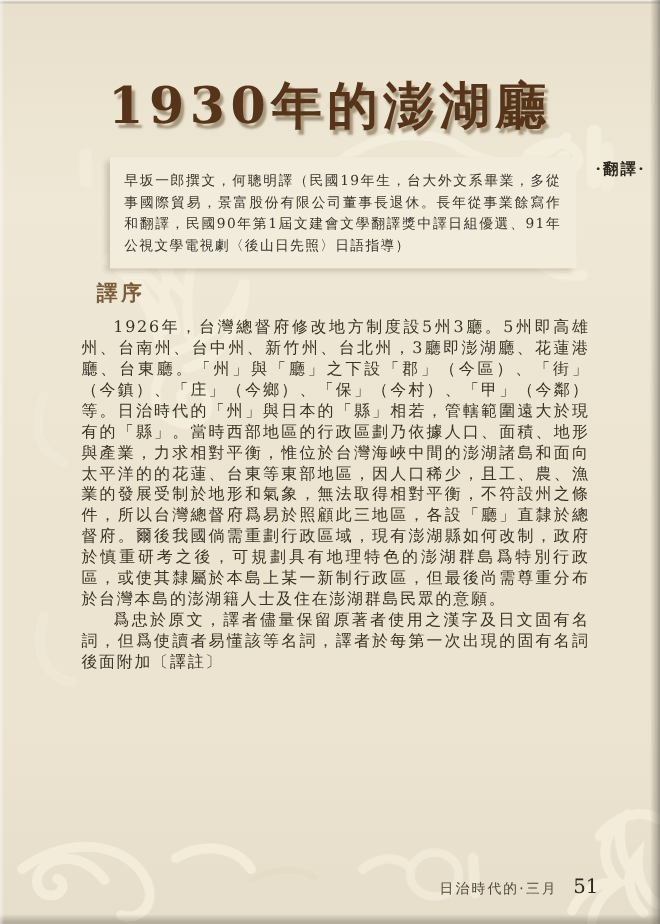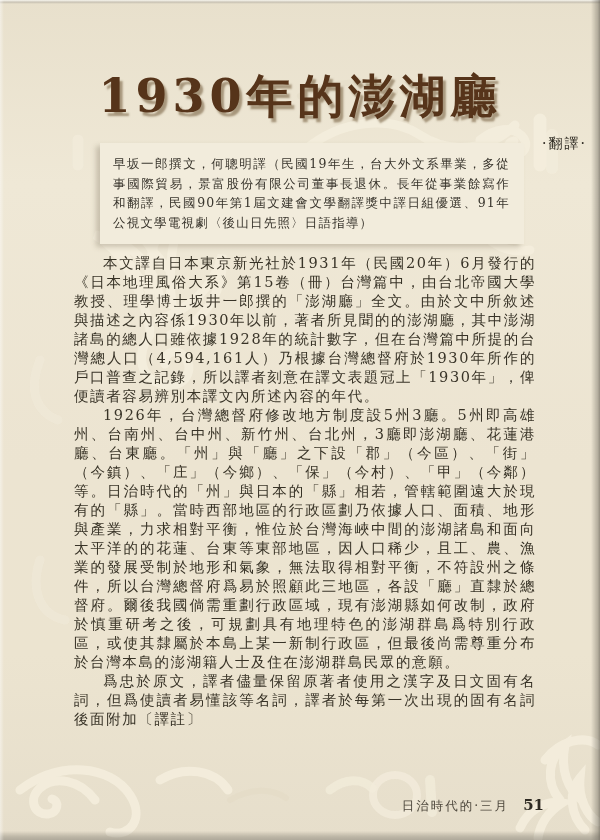--- a/index.html
+++ b/index.html
@@ -29,22 +29,22 @@
 
   .title{
     position:absolute;left:0;top:66px;width:100%;
     margin:0;text-align:center;
     font-size:46px;font-weight:900;letter-spacing:5px;
     color:#56341a;
     text-shadow:3px 4px 2px rgba(110,86,52,0.55);
   }
 
   .category{
-    position:absolute;right:13px;top:135px;
-    font-size:14px;font-weight:normal;color:#2c2820;letter-spacing:2px;
+    position:absolute;right:13px;top:145px;
+    font-size:14px;font-weight:bold;color:#2c2820;letter-spacing:2px;
   }
 
   .byline-box{
     position:absolute;left:100px;top:143px;width:424px;
     box-sizing:border-box;
     background:#f2ecdc;
     box-shadow:-4px 3px 5px rgba(100,90,68,0.28);
     padding:11px 14px 12px 13px;
   }
   .byline-box p{
@@ -64,21 +64,21 @@
     font-size:14.5px;line-height:19px;letter-spacing:1.6px;
     color:#383327;
     text-align:justify;text-indent:2em;
   }
 
   .footer{
     position:absolute;right:56px;top:796px;
     font-size:12.5px;color:#4e483d;letter-spacing:2px;
   }
   .footer .pagenum{
-    margin-left:14px;font-weight:bold;font-size:15px;color:#2e2a22;letter-spacing:0;
+    margin-left:14px;font-weight:normal;font-size:18px;color:#2e2a22;letter-spacing:0;
   }
 </style>
 </head>
 <body>
 
 <div class="page">
 
   <svg class="watermark" width="600" height="840" viewBox="0 0 600 840">
     <g fill="none" stroke="#f4eedd" stroke-width="9" stroke-linecap="round" opacity="0.9">
 
@@ -128,21 +128,21 @@
 
   <h1 class="title">1930年的澎湖廳</h1>
 
   <div class="category">·翻譯·</div>
 
   <div class="byline-box">
     <p>早坂一郎撰文，何聰明譯（民國19年生，台大外文系畢業，多從事國際貿易，景富股份有限公司董事長退休。長年從事業餘寫作和翻譯，民國90年第1屆文建會文學翻譯獎中譯日組優選、91年公視文學電視劇〈後山日先照〉日語指導）</p>
   </div>
 
   <div class="content">
-    <p class="para">本文譯自日本東京新光社於1931年（民國20年）6月發行的《日本地理風俗大系》第15卷（冊）台灣篇中，由台北帝國大學教授、理學博士坂井一郎撰的「澎湖廳」全文。由於文中所敘述與描述之內容係1930年以前，著者所見聞的的澎湖廳，其中澎湖諸島的總人口雖依據1928年的統計數字，但在台灣篇中所提的台灣總人口（4,594,161人）乃根據台灣總督府於1930年所作的戶口普查之記錄，所以譯者刻意在譯文表題冠上「1930年」，俾便讀者容易辨別本譯文內所述內容的年代。</p>
+    <h2 class="section-heading">譯序</h2>
     <p class="para">1926年，台灣總督府修改地方制度設5州3廳。5州即高雄州、台南州、台中州、新竹州、台北州，3廳即澎湖廳、花蓮港廳、台東廳。「州」與「廳」之下設「郡」（今區）、「街」（今鎮）、「庄」（今鄉）、「保」（今村）、「甲」（今鄰）等。日治時代的「州」與日本的「縣」相若，管轄範圍遠大於現有的「縣」。當時西部地區的行政區劃乃依據人口、面積、地形與產業，力求相對平衡，惟位於台灣海峽中間的澎湖諸島和面向太平洋的的花蓮、台東等東部地區，因人口稀少，且工、農、漁業的發展受制於地形和氣象，無法取得相對平衡，不符設州之條件，所以台灣總督府爲易於照顧此三地區，各設「廳」直隸於總督府。爾後我國倘需重劃行政區域，現有澎湖縣如何改制，政府於慎重研考之後，可規劃具有地理特色的澎湖群島爲特別行政區，或使其隸屬於本島上某一新制行政區，但最後尚需尊重分布於台灣本島的澎湖籍人士及住在澎湖群島民眾的意願。</p>
     <p class="para">爲忠於原文，譯者儘量保留原著者使用之漢字及日文固有名詞，但爲使讀者易懂該等名詞，譯者於每第一次出現的固有名詞後面附加〔譯註〕</p>
   </div>
 
   <div class="footer">
     <span>日治時代的·三月</span><span class="pagenum">51</span>
   </div>
 
 </div>
 

